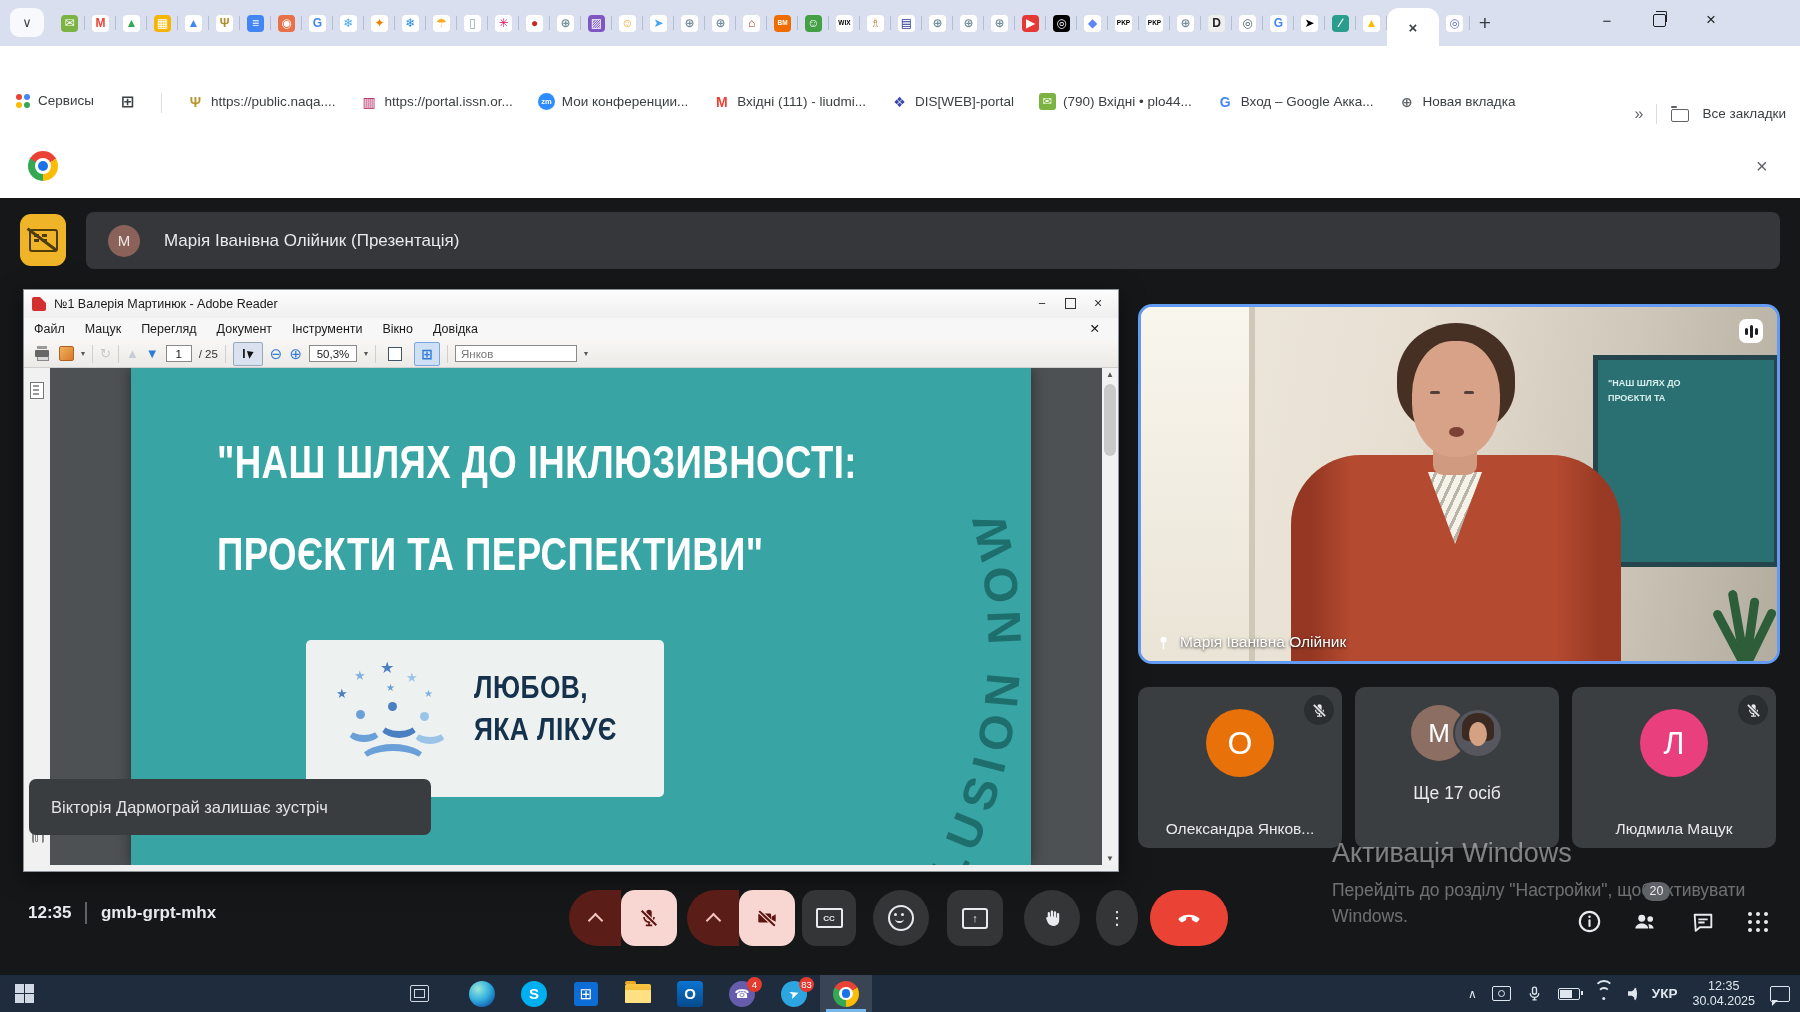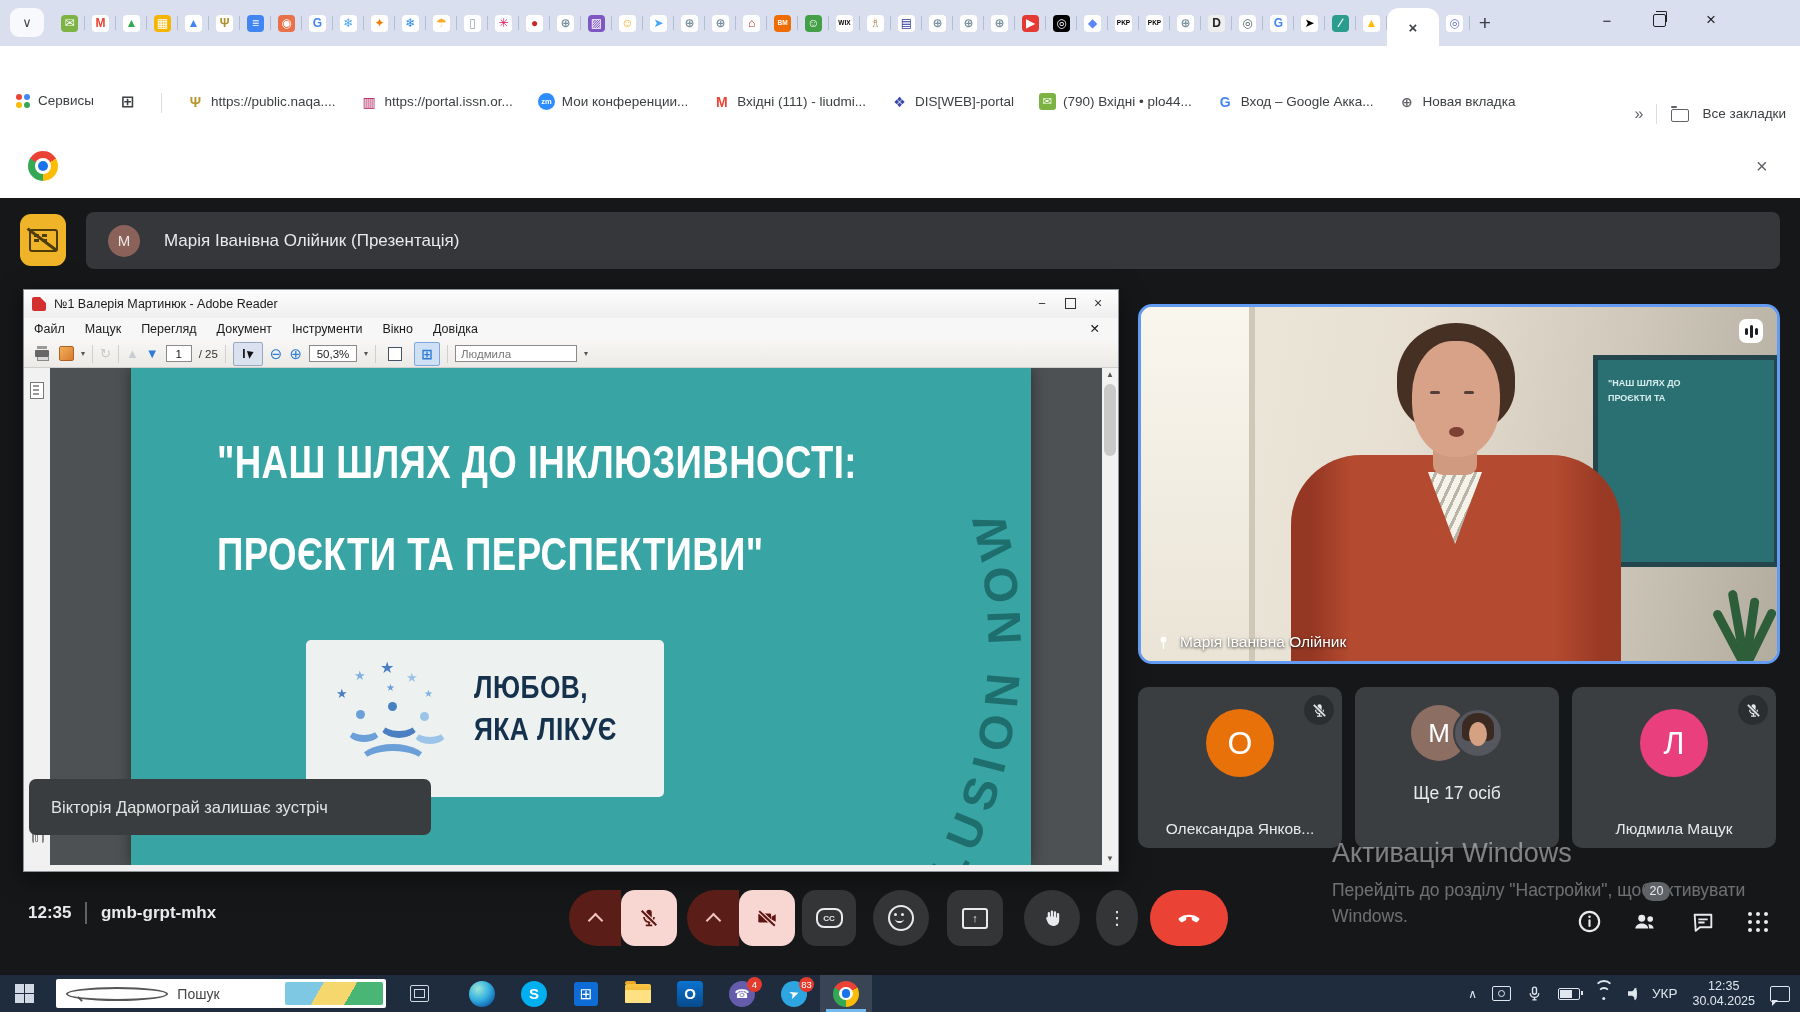--- a/index.html
+++ b/index.html
@@ -177,21 +177,21 @@
   
   .meettime{position:absolute;left:28px;top:704px;display:flex;align-items:center;gap:14px;color:#e8eaed;font-size:17px;font-weight:bold}
   .meettime .sep{width:1.5px;height:22px;background:#5f6368}
   .mbtn{position:absolute;top:692px;height:56px;display:flex;align-items:center;justify-content:center;color:#e8eaed}
   .seg{background:#5a1d17;border-radius:28px 0 0 28px}
   .segchev{width:9px;height:9px;border-left:2px solid #f2c4bf;border-top:2px solid #f2c4bf;transform:rotate(45deg);margin-top:4px}
   .pinkbtn{background:#f8d7d3;border-radius:14px;color:#5e1411}
   .graybtn{background:#333537;border-radius:14px}
   .circlebtn{background:#333537;border-radius:50%}
   .endbtn{background:#ea4335;border-radius:28px}
-  .ccglyph{width:23px;height:16px;border:2px solid #e8eaed;border-radius:8px;font-size:8px;font-weight:bold;
+  .ccglyph{width:23px;height:16px;border:2px solid #e8eaed;border-radius:2px;font-size:8px;font-weight:bold;
            display:flex;align-items:center;justify-content:center}
   .emojiglyph{width:22px;height:22px;border:2px solid #e8eaed;border-radius:50%;position:relative}
   .emojiglyph::before{content:'';position:absolute;left:4px;top:6px;width:3px;height:3px;background:#e8eaed;border-radius:50%;box-shadow:7px 0 0 #e8eaed}
   .emojiglyph::after{content:'';position:absolute;left:4.5px;top:8px;width:9px;height:6px;border-bottom:2px solid #e8eaed;border-radius:50%}
   .presglyph{width:22px;height:17px;border:2px solid #e8eaed;border-radius:3px;font-size:11px;font-weight:bold;
              display:flex;align-items:center;justify-content:center}
   .kebab{font-size:18px;color:#e8eaed;letter-spacing:0}
   .ricon{position:absolute;color:#e8eaed}
   .badge20{position:absolute;left:1643px;top:684px;min-width:27px;height:19px;border-radius:10px;background:#5f6368;
            color:#e8eaed;font-size:12.5px;line-height:19px;text-align:center;z-index:21}
@@ -234,21 +234,21 @@
   .batt::before{content:'';position:absolute;left:1px;top:1px;bottom:1px;width:12px;background:#dfe6ee}
   .batt::after{content:'';position:absolute;right:-4px;top:2px;width:2px;height:4px;background:#dfe6ee}
   .wifi{width:18px;height:13px;position:relative}
   .wifi i{position:absolute;left:50%;bottom:0;transform:translateX(-50%);border:2px solid #dfe6ee;border-radius:50%;
           clip-path:polygon(50% 50%,0 0,100% 0)}
   .wifi i:nth-child(1){width:16px;height:16px}
   .wifi i:nth-child(2){width:9px;height:9px}
   .wifi b{position:absolute;left:50%;bottom:0;transform:translateX(-50%);width:3.5px;height:3.5px;background:#dfe6ee;border-radius:50%}
   .spk{width:12px;height:12px;background:#dfe6ee;clip-path:polygon(0 32%,35% 32%,70% 5%,70% 95%,35% 68%,0 68%);position:relative}
   .spkwave{width:7px;height:12px;border:2px solid #dfe6ee;border-left:none;border-top-color:transparent;border-bottom-color:transparent;border-radius:50%;margin-left:-12px}
-  .lang{font-size:13.5px;font-weight:normal}
+  .lang{font-size:13.5px;font-weight:bold}
   .clock{font-size:12.5px;line-height:15px;text-align:center}
   .actioncenter{width:18px;height:14px;border:1.6px solid #dfe6ee;border-radius:2px;position:relative}
   .actioncenter::after{content:'';position:absolute;left:1px;bottom:-5px;border:3px solid transparent;border-top-color:#dfe6ee;border-left-color:#dfe6ee}
 </style>
 </head>
 <body>
 
 <div class="root">
 
   <div class="tabstrip">
@@ -548,21 +548,21 @@
         <span class="caret">▾</span>
         <span class="asep"></span>
         <span class="fitbtn">
             <span class="fitglyph"></span>
           </span>
         <span class="fitbtn pressed">
             <span class="fitglyph2">⊞</span>
           </span>
         <span class="asep"></span>
         <span class="findbox">
-            <span>Людмила</span>
+            <span>Янков</span>
           </span>
         <span class="caret">▾</span>
       </div>
       <div class="apanel">
         <span class="ipages"></span>
         <span class="iclip"></span>
       </div>
       <div class="docarea">
         <div class="page">
           <svg class="arcsvg" width="900" height="497" viewBox="0 0 900 497">
@@ -777,25 +777,20 @@
     </div>
   </div>
 
   <div class="taskbar">
     <span class="winlogo">
         <i></i>
         <i></i>
         <i></i>
         <i></i>
       </span>
-    <div class="tsearch">
-      <span class="mag"></span>
-      <span>Пошук</span>
-      <span class="tsthumb"></span>
-    </div>
     <span class="taskview"></span>
     <div id="tbapps">
         <div class="tapp">
           <span class="ic-edge"></span>
         </div>
         <div class="tapp">
           <span class="ic-circle" style="background: rgb(0, 175, 240);">S</span>
         </div>
         <div class="tapp">
           <span class="ic-store">⊞</span>

